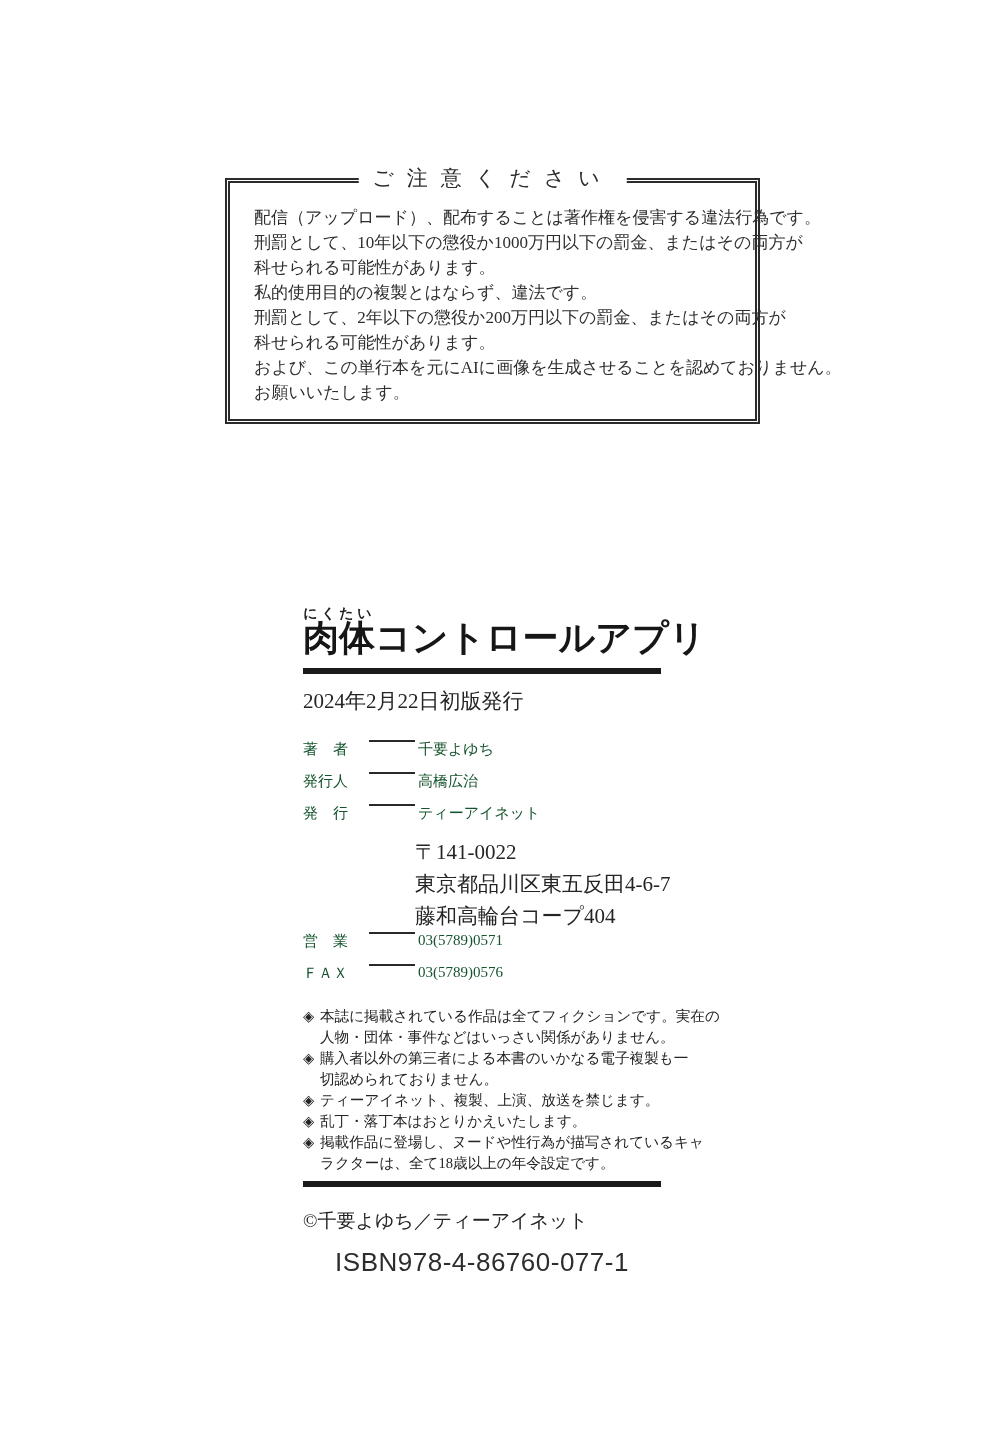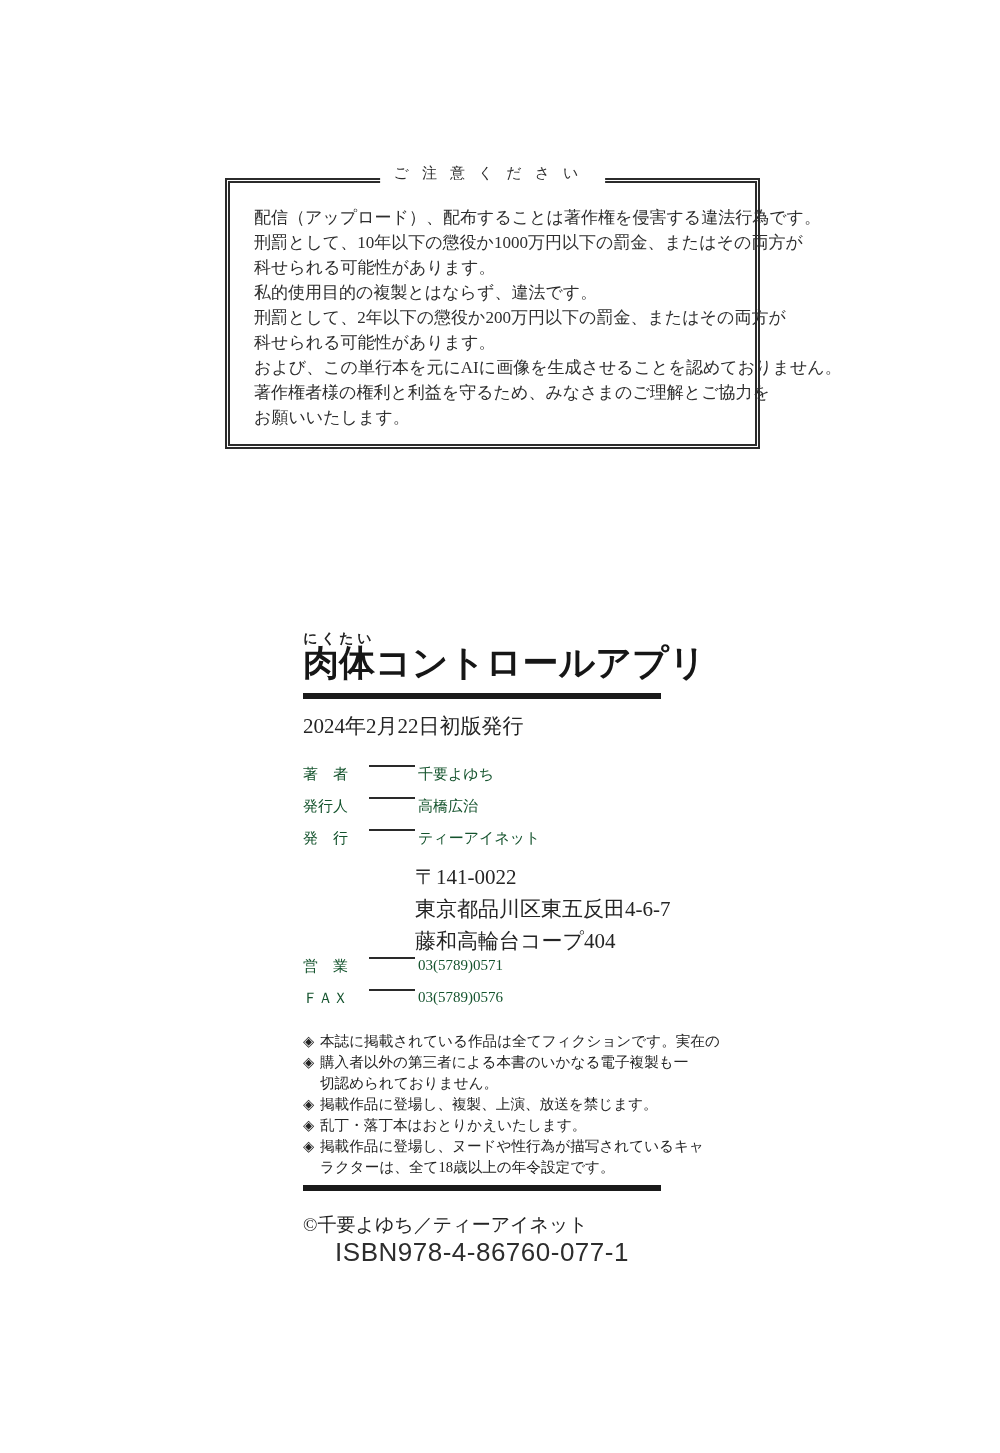--- a/index.html
+++ b/index.html
@@ -19,21 +19,21 @@
     padding: 22px 24px 14px 24px;
     background: #ffffff;
   }
   .notice-title {
     position: absolute;
     top: -19px;
     left: 50%;
     transform: translateX(-50%);
     background: #ffffff;
     padding: 0 14px;
-    font-size: 15px;
+    font-size: 21px;
     letter-spacing: 13px;
     white-space: nowrap;
     color: #2d2d2d;
   }
   .notice-line {
     font-size: 17px;
     line-height: 25px;
     color: #2e2e2e;
     white-space: nowrap;
   }
@@ -104,20 +104,21 @@
   
   .rule-bottom { margin-top: 7px; }
   .copyright-line {
     margin-top: 22px;
     font-size: 19px;
     line-height: 24px;
     white-space: nowrap;
     color: #242424;
   }
   .isbn-line {
+    margin-top: 14px;
     width: 358px;
     text-align: center;
     font-family: "Liberation Sans", "DejaVu Sans", sans-serif;
     font-size: 26px;
     color: #2d2d2d;
     letter-spacing: 0.5px;
     white-space: nowrap;
   }
 </style>
 </head>
@@ -126,21 +127,20 @@
 <div class="notice-box">
   <div class="notice-title">ご注意ください</div>
   <div>
     <div class="notice-line">配信（アップロード）、配布することは著作権を侵害する違法行為です。</div>
     <div class="notice-line">刑罰として、10年以下の懲役か1000万円以下の罰金、またはその両方が</div>
     <div class="notice-line">科せられる可能性があります。</div>
     <div class="notice-line">私的使用目的の複製とはならず、違法です。</div>
     <div class="notice-line">刑罰として、2年以下の懲役か200万円以下の罰金、またはその両方が</div>
     <div class="notice-line">科せられる可能性があります。</div>
     <div class="notice-line">および、この単行本を元にAIに画像を生成させることを認めておりません。</div>
-    <div class="notice-line">著作権者様の権利と利益を守るため、みなさまのご理解とご協力を</div>
     <div class="notice-line">お願いいたします。</div>
   </div>
 </div>
 
 <div class="colophon">
 
   <div class="book-title">
     <ruby><span>肉</span><rt>にく</rt></ruby><ruby><span>体</span><rt>たい</rt></ruby><span>コントロールアプリ</span>
   </div>
 
@@ -180,30 +180,34 @@
       <span class="pub-value">03(5789)0576</span>
     </div>
   </div>
 
   <div class="notes">
     <div class="note-line">
       <span class="note-marker">◈</span>
       <span class="note-text">本誌に掲載されている作品は全てフィクションです。実在の</span>
     </div>
     <div class="note-line">
+      <span class="note-marker"></span>
+      <span class="note-text">人物・団体・事件などはいっさい関係がありません。</span>
+    </div>
+    <div class="note-line">
       <span class="note-marker">◈</span>
       <span class="note-text">購入者以外の第三者による本書のいかなる電子複製も一</span>
     </div>
     <div class="note-line">
       <span class="note-marker"></span>
       <span class="note-text">切認められておりません。</span>
     </div>
     <div class="note-line">
       <span class="note-marker">◈</span>
-      <span class="note-text">掲載作品に登場し、複製、上演、放送を禁じます。</span>
+      <span class="note-text">ティーアイネット、複製、上演、放送を禁じます。</span>
     </div>
     <div class="note-line">
       <span class="note-marker">◈</span>
       <span class="note-text">乱丁・落丁本はおとりかえいたします。</span>
     </div>
     <div class="note-line">
       <span class="note-marker">◈</span>
       <span class="note-text">掲載作品に登場し、ヌードや性行為が描写されているキャ</span>
     </div>
     <div class="note-line">

